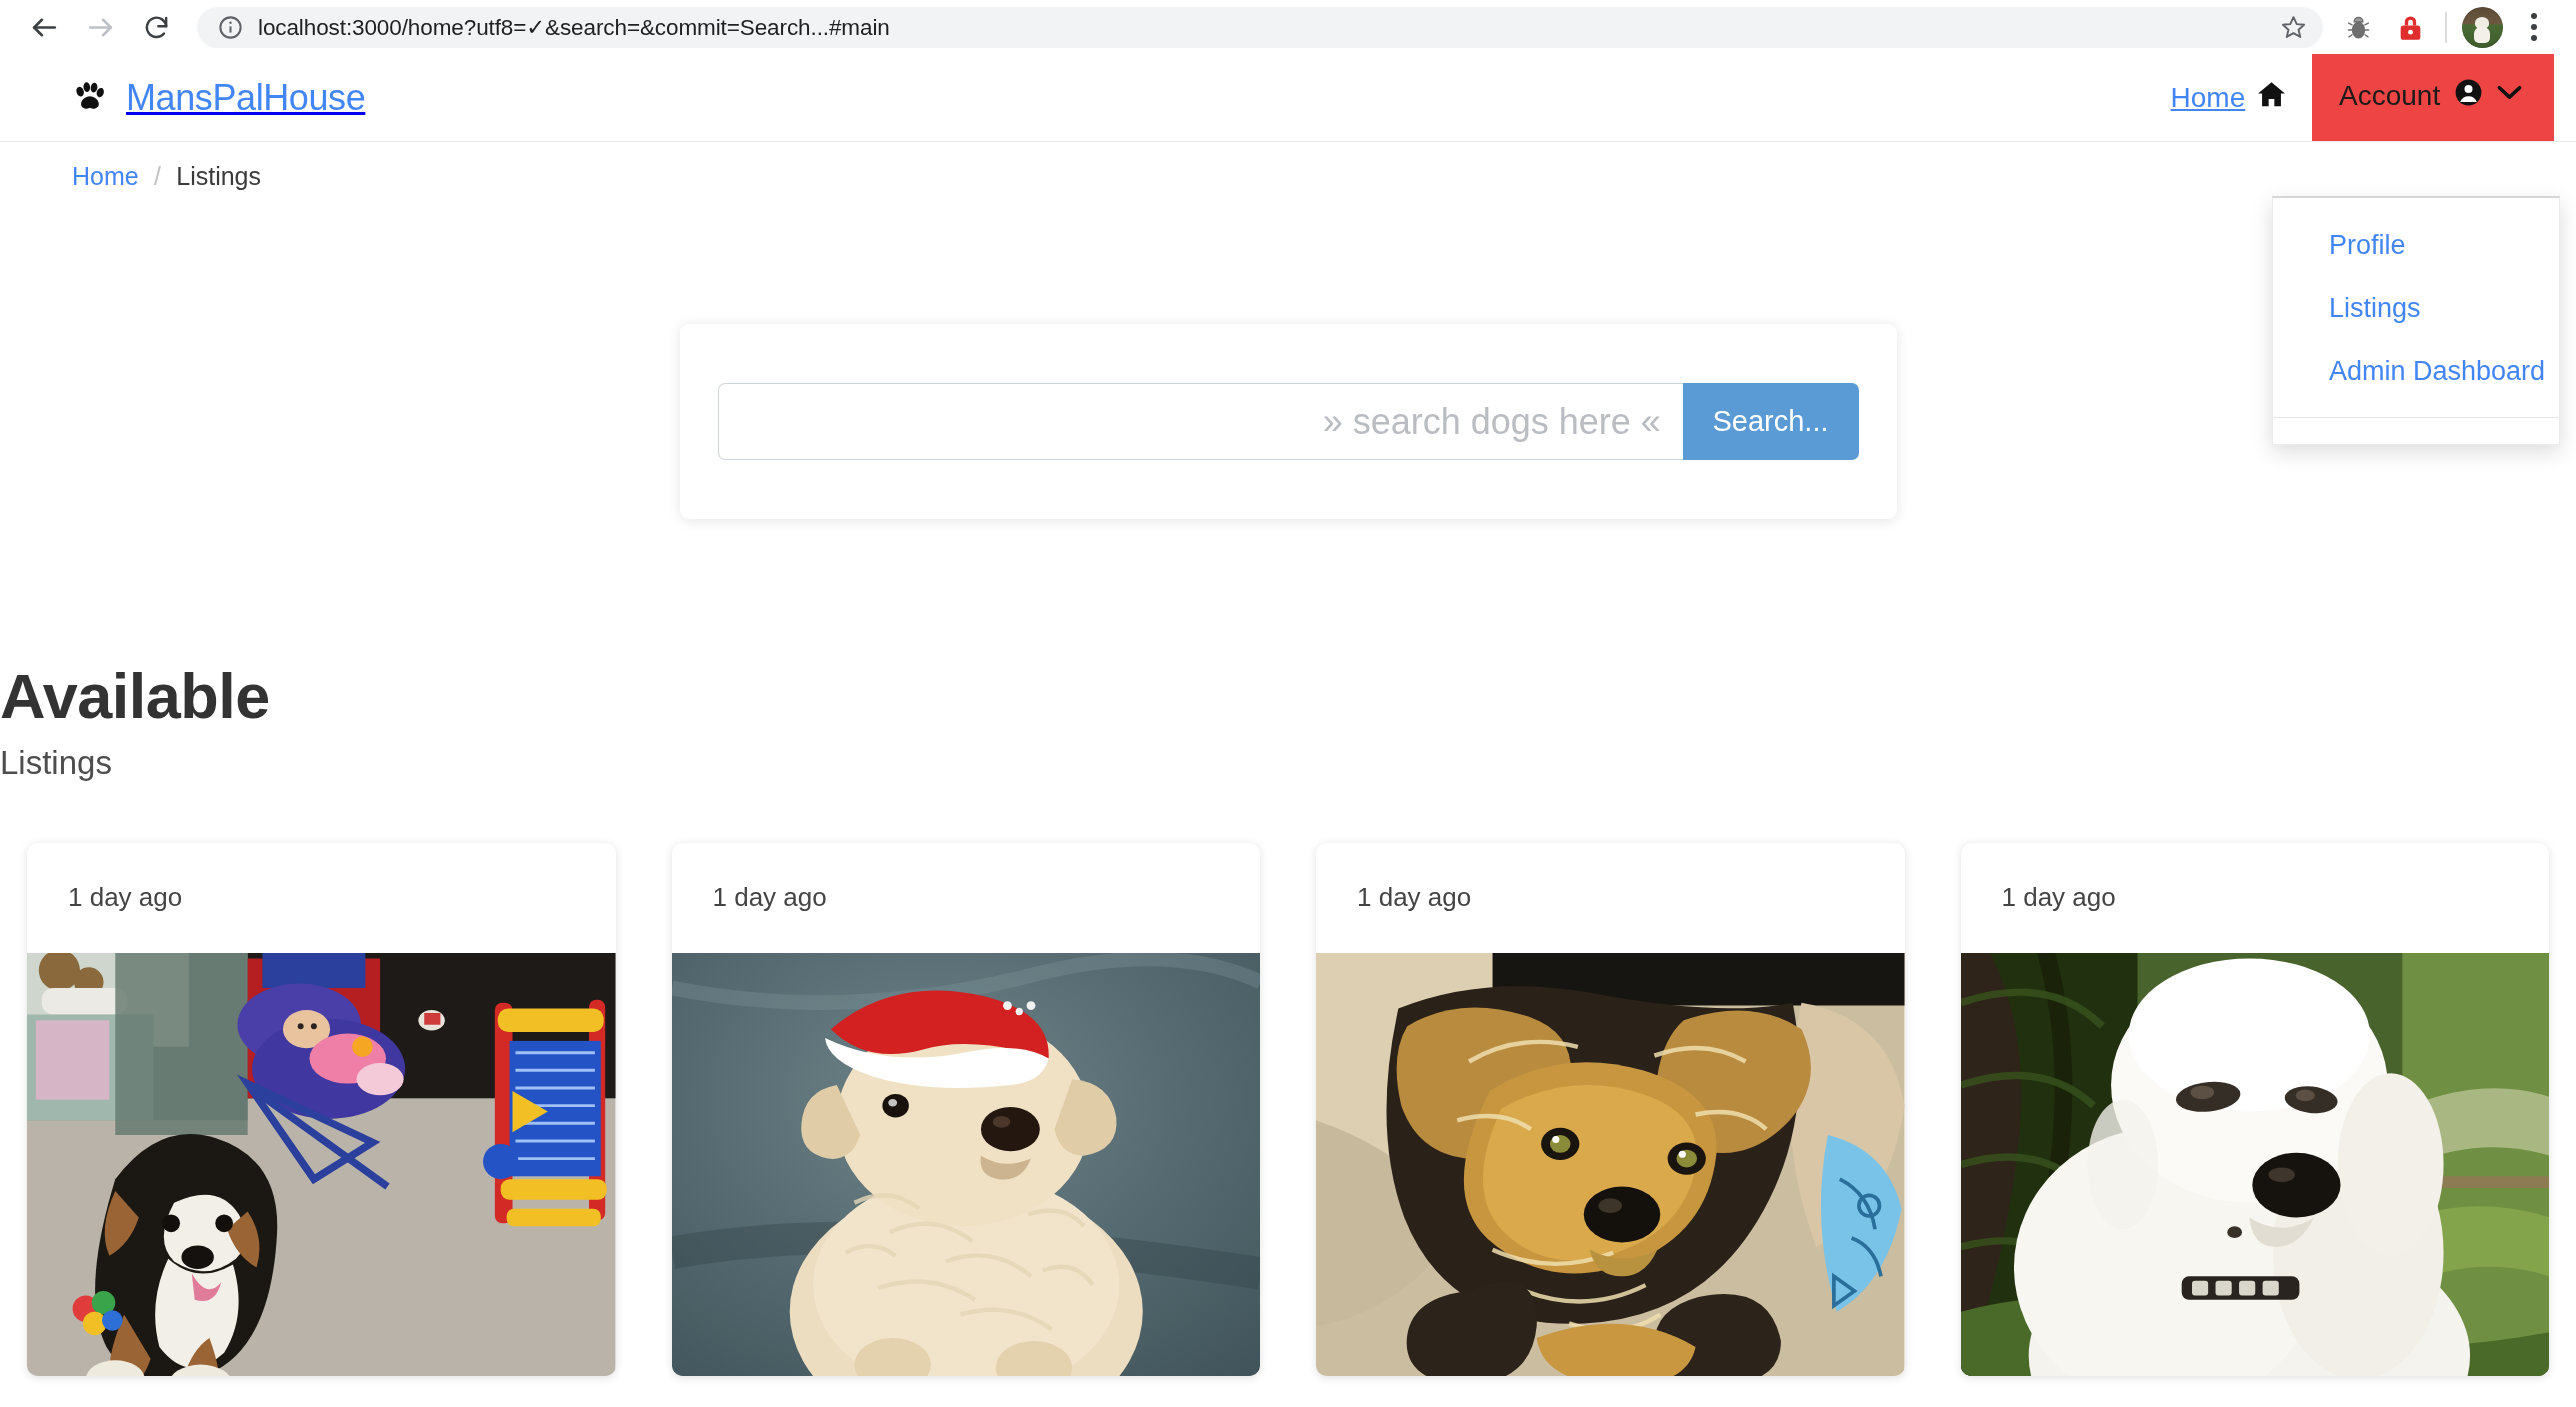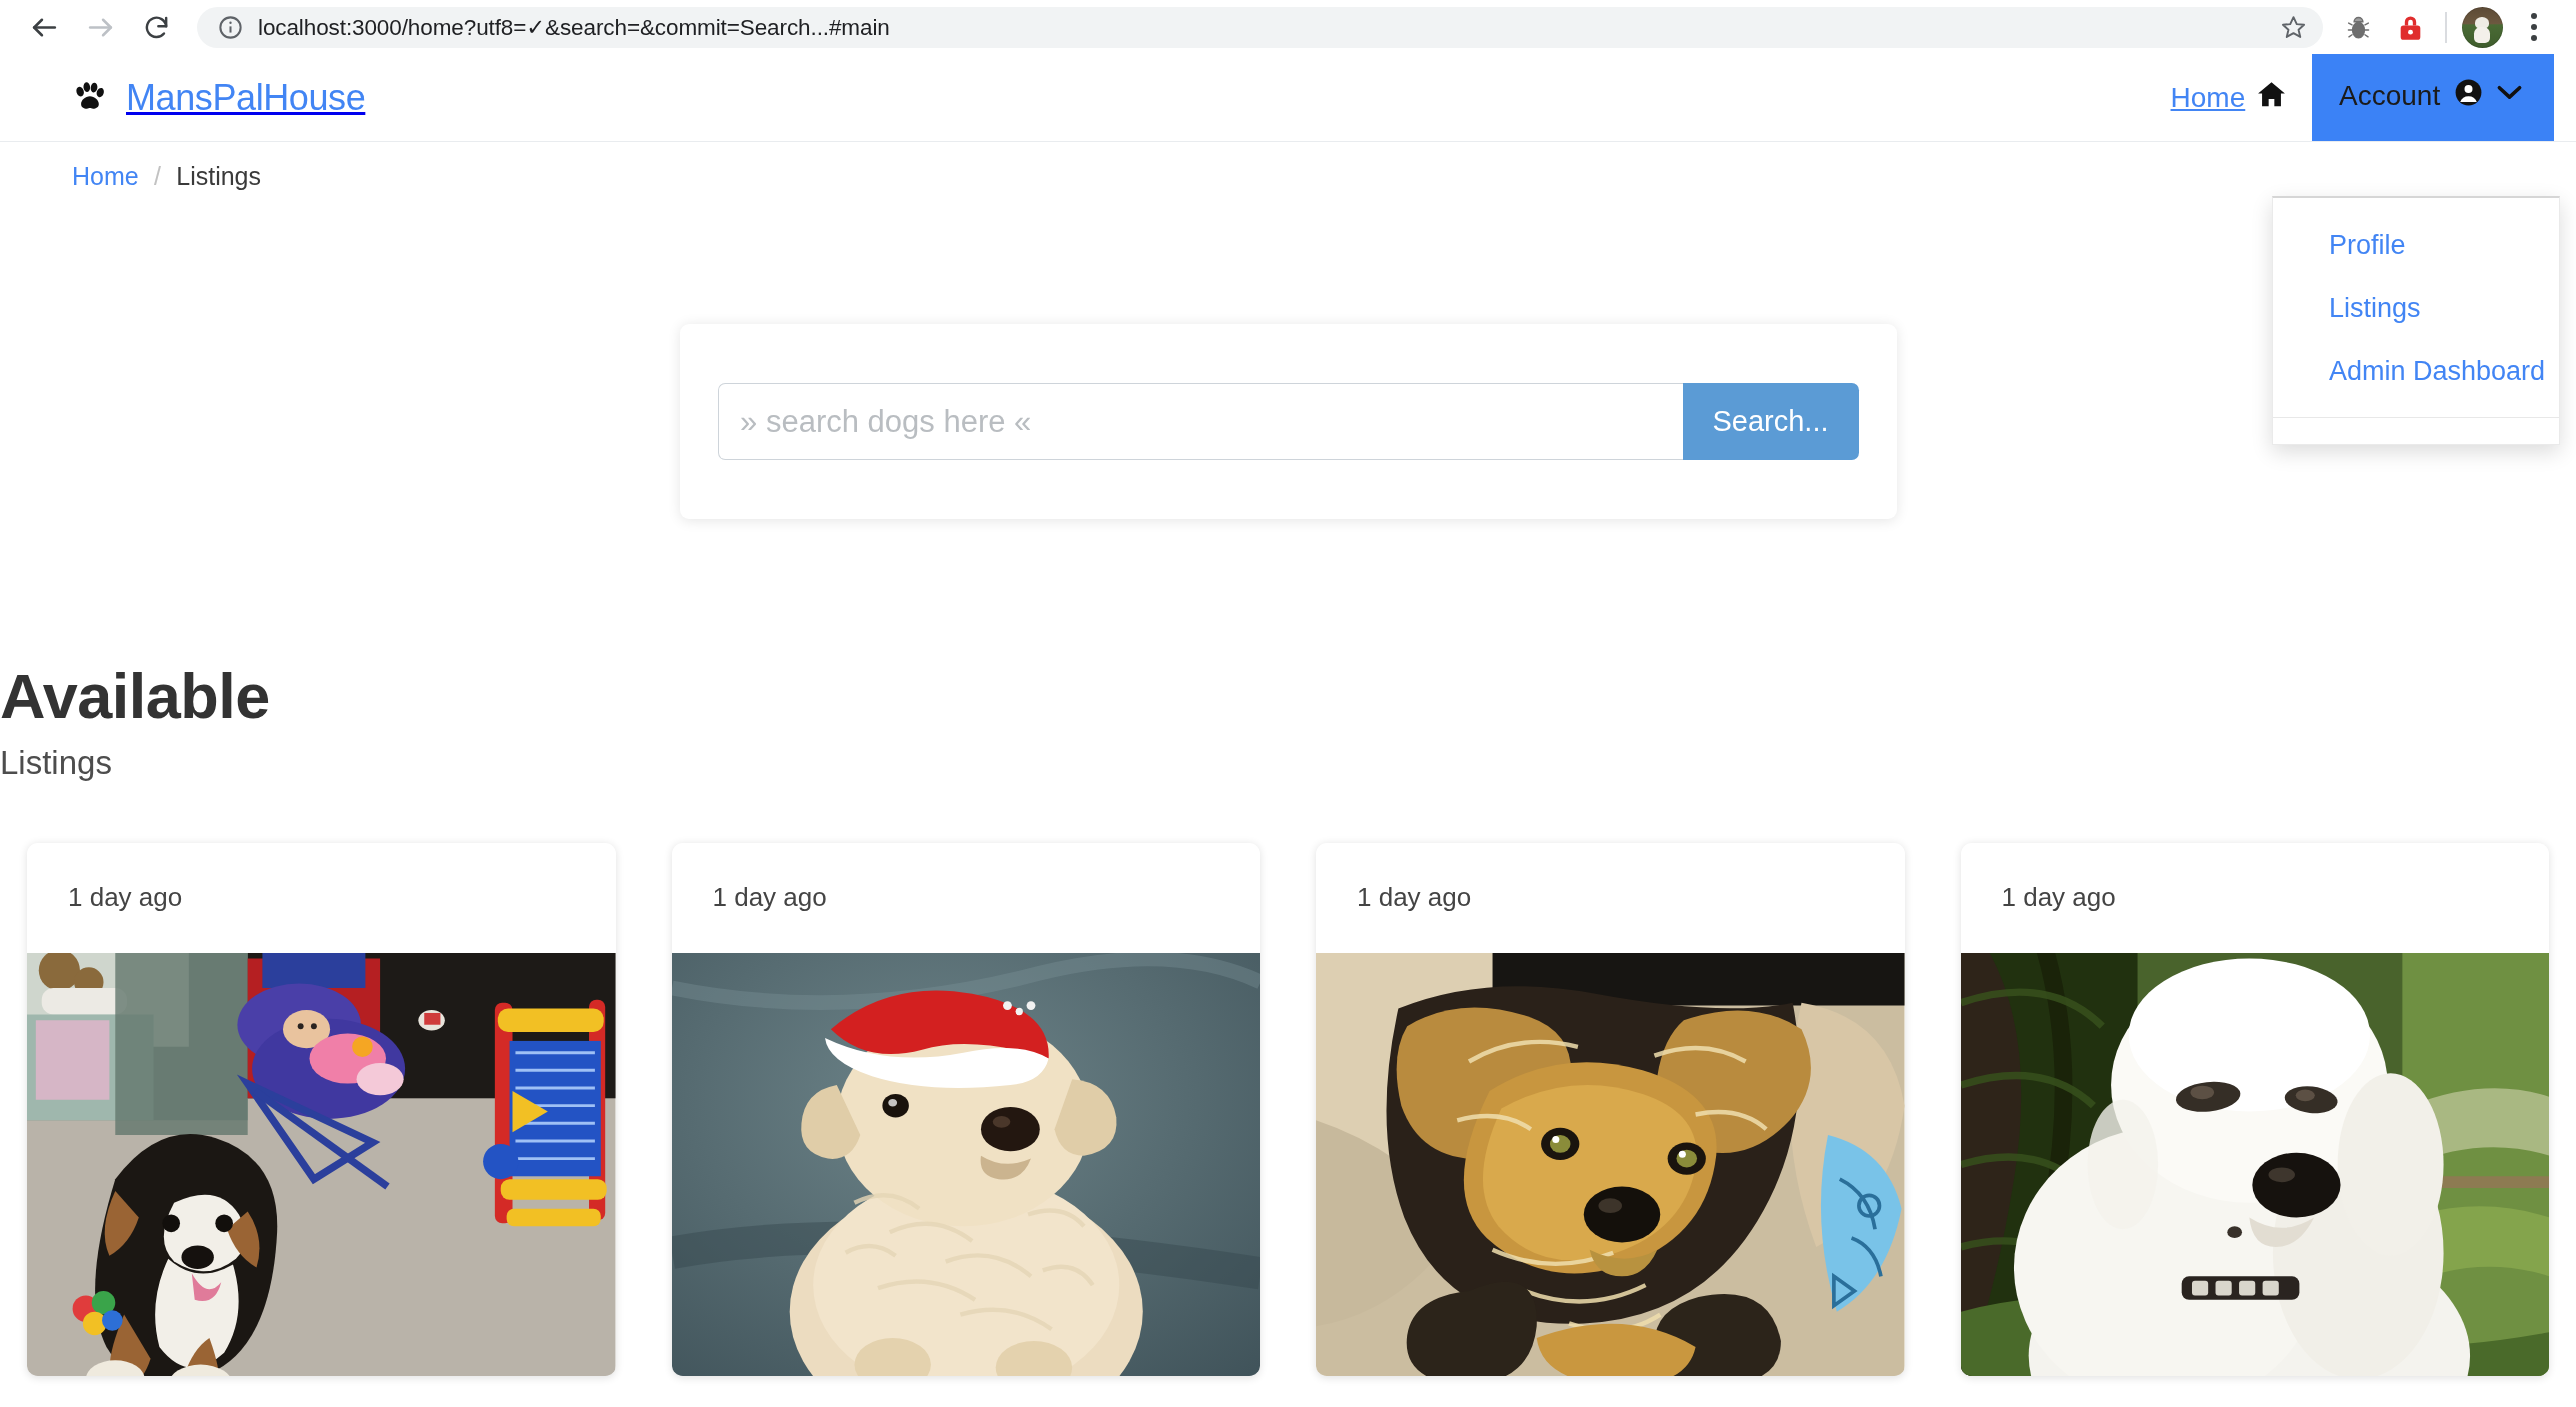--- a/index.html
+++ b/index.html
@@ -124,21 +124,21 @@
     display: flex; align-items: center;
     padding: 0 27px;
     font-size: 28px;
     font-weight: bold;
     color: #1b1b1b;
     white-space: nowrap;
   }
   .nav-account {
     display: flex; align-items: center; gap: 12.6px;
     padding: 0 31px 4px 27px;
-    background: #3b82f6;
+    background: #ef4444;
     font-size: 28px;
     color: #1b1b1b;
     white-space: nowrap;
     position: relative;
   }
   .nav-account .caret {
     font-size: 23.4px; font-weight: bold; line-height: 1;
     display: inline-block; transform: translateY(-1.8px);
   }
 
@@ -190,24 +190,24 @@
     box-shadow: 0 1.8px 12.6px rgba(0,0,0,.10);
     padding: 59px 36px;
     display: flex; justify-content: center;
   }
   .search-row { display: flex; width: 1141px; height: 77px; }
   .search-input {
     flex: 1 1 auto;
     border: 0.9px solid #ced4da;
     border-right: none;
     border-radius: 7.2px 0 0 7.2px;
-    font-size: 31px;
+    font-size: 36px;
     color: #3a3a3a;
     padding: 0 21.6px;
-    text-align: left;
+    text-align: right;
     outline: none;
     background: #fff;
     font-family: inherit;
   }
   .search-input::placeholder { color: #b9bdc1; }
   .search-btn {
     flex: 0 0 auto;
     width: 176px;
     background: #5b9bd5;
     color: #ffffff;

